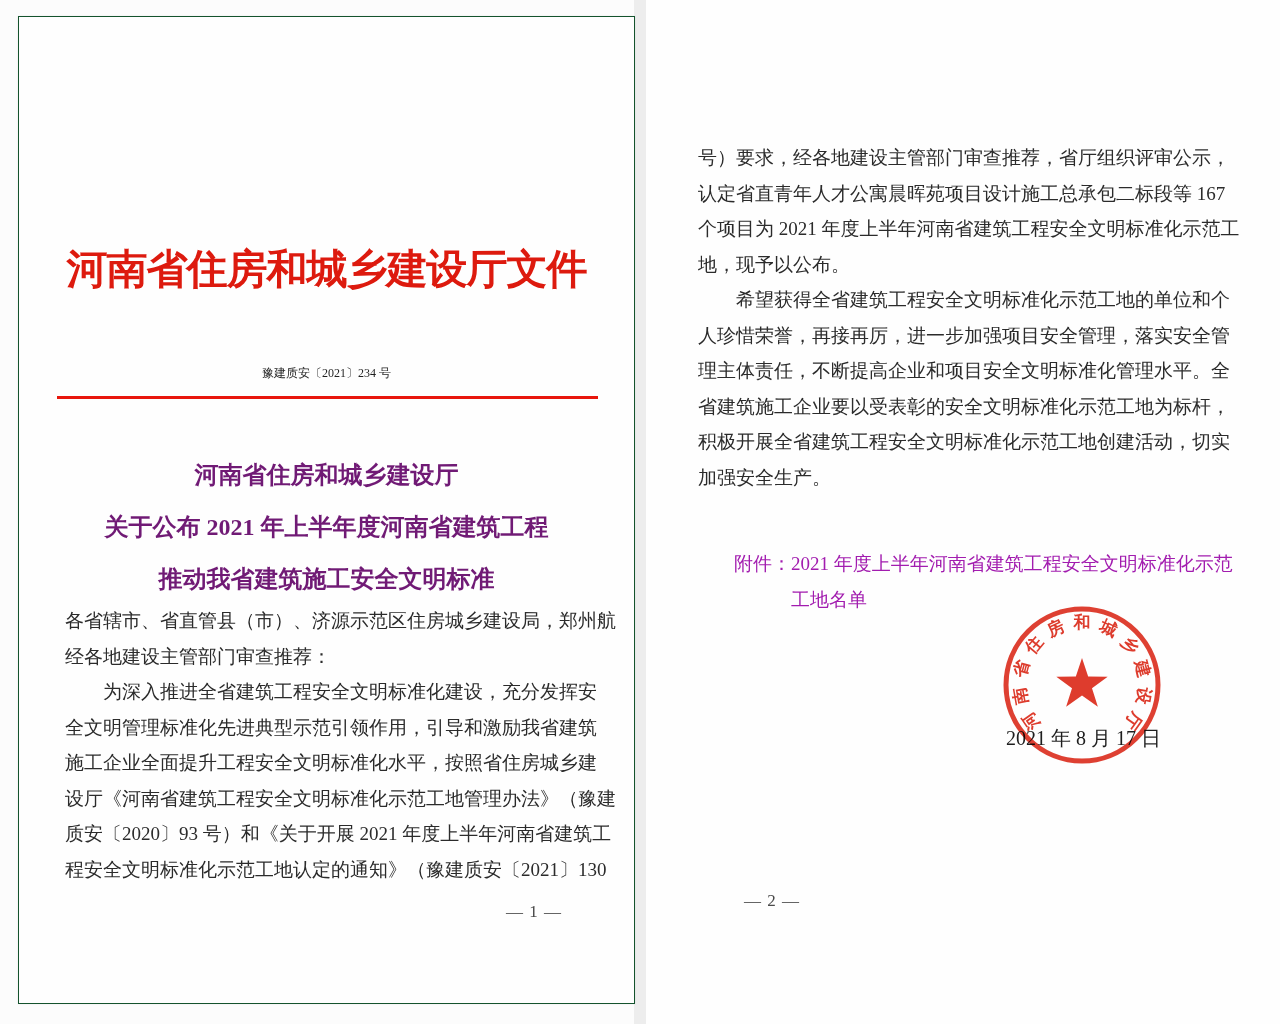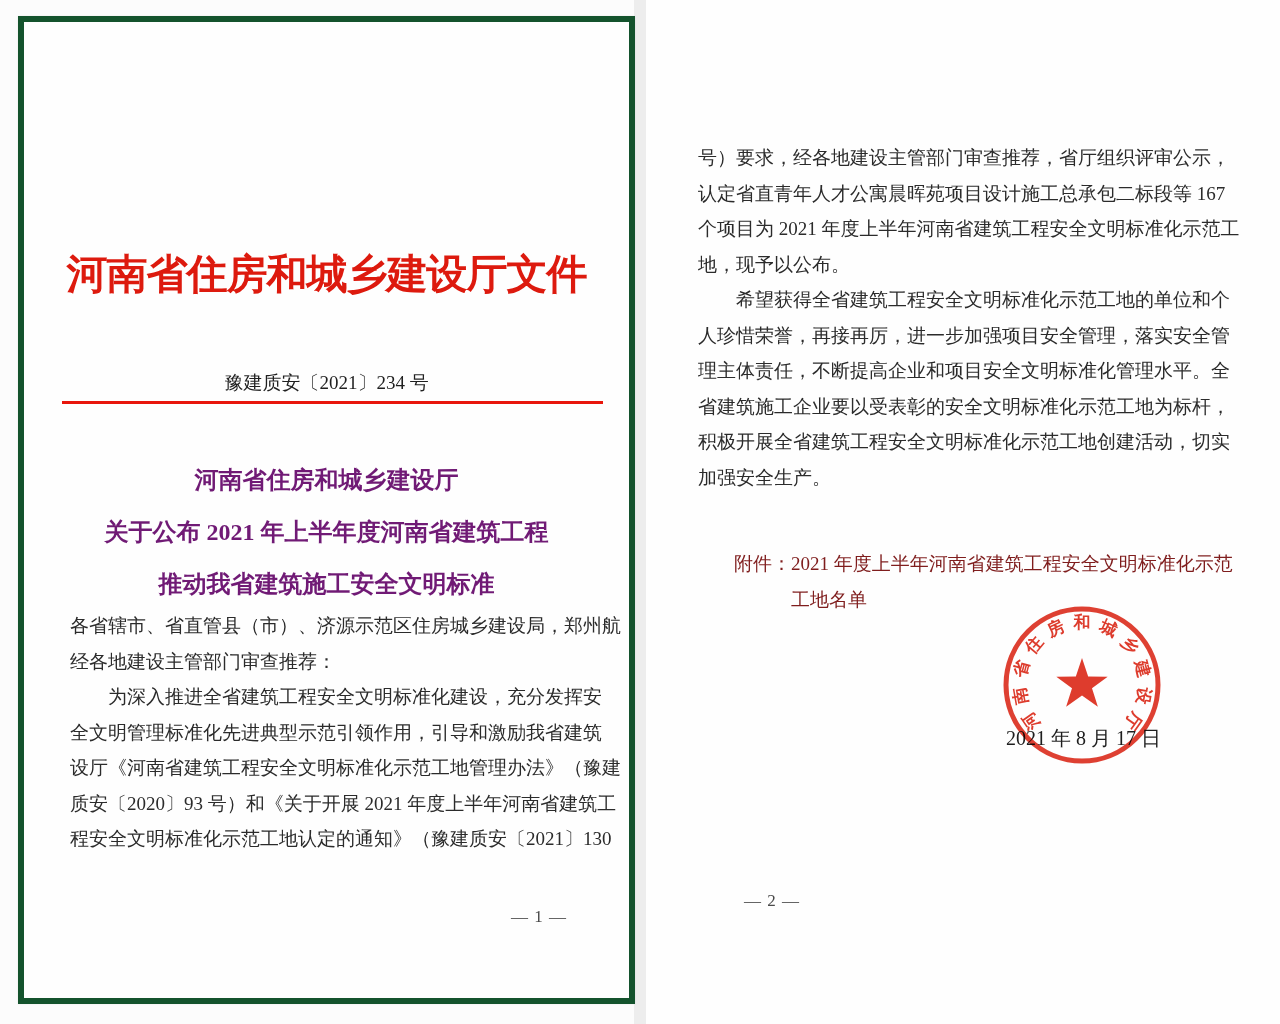--- a/index.html
+++ b/index.html
@@ -11,53 +11,53 @@
   }
   .page-gap {
     position:absolute; left:634px; top:0; width:12px; height:1024px;
     background:#ededed;
   }
   .page {
     position:absolute; background:#fefefe;
   }
   .page-1 {
     left:18px; top:16px; width:617px; height:988px;
-    border:6px solid #14532d;
+    border:1px solid #14532d;
     box-shadow:0 0 2px rgba(0,0,0,0.08);
   }
   .page-2 {
     left:646px; top:0; width:634px; height:1024px;
   }
   .red-header {
     position:absolute; left:0; top:228px; width:100%;
     text-align:center; font-size:41px; font-weight:bold;
     letter-spacing:-1px; line-height:1.2;
   }
   .doc-number {
     position:absolute; left:0; top:348px; width:100%;
-    text-align:center; font-size:19px; color:#1f1f1f;
+    text-align:center; font-size:12px; color:#1f1f1f;
   }
   .red-rule {
     position:absolute; left:38px; top:379px; width:541px; height:3px;
   }
   .doc-title {
     position:absolute; left:0; top:432px; width:100%;
     text-align:center; font-size:24px; font-weight:bold;
     line-height:52px; color:#701a75;
   }
   .body-text {
     position:absolute; font-size:19px; line-height:35.5px; color:#2b2b2b;
     white-space:nowrap;
   }
   .p1-body { left:46px; top:586px; width:530px; }
   .p2-body { left:52px; top:140px; width:530px; }
   .line.indent { padding-left:38px; }
   .attachment {
     position:absolute; left:52px; top:546px; width:540px;
-    font-size:19px; line-height:36px; color:#7f1d1d; white-space:nowrap;
+    font-size:19px; line-height:36px; color:#a21caf; white-space:nowrap;
   }
   .attachment .att-line-1 { padding-left:36px; }
   .attachment .att-line-2 { padding-left:93px; }
   .page-footer {
     position:absolute; font-size:17px; color:#4a4a4a;
     width:130px; text-align:center; letter-spacing:1px;
   }
   .footer-1 { left:450px; top:885px; }
   .footer-2 { left:61px; top:891px; }
   .seal {
@@ -86,20 +86,21 @@
     <div>河南省住房和城乡建设厅</div>
     <div>关于公布 2021 年上半年度河南省建筑工程</div>
     <div>推动我省建筑施工安全文明标准</div>
   </div>
 
   <div class="body-text p1-body">
     <div class="line">各省辖市、省直管县（市）、济源示范区住房城乡建设局，郑州航</div>
     <div class="line">经各地建设主管部门审查推荐：</div>
     <div class="line indent">为深入推进全省建筑工程安全文明标准化建设，充分发挥安</div>
     <div class="line">全文明管理标准化先进典型示范引领作用，引导和激励我省建筑</div>
+    <div class="line">施工企业全面提升工程安全文明标准化水平，按照省住房城乡建</div>
     <div class="line">设厅《河南省建筑工程安全文明标准化示范工地管理办法》（豫建</div>
     <div class="line">质安〔2020〕93 号）和《关于开展 2021 年度上半年河南省建筑工</div>
     <div class="line">程安全文明标准化示范工地认定的通知》（豫建质安〔2021〕130</div>
   </div>
 
   <div class="page-footer footer-1">— 1 —</div>
 </div>
 
 <div class="page page-2">
 

